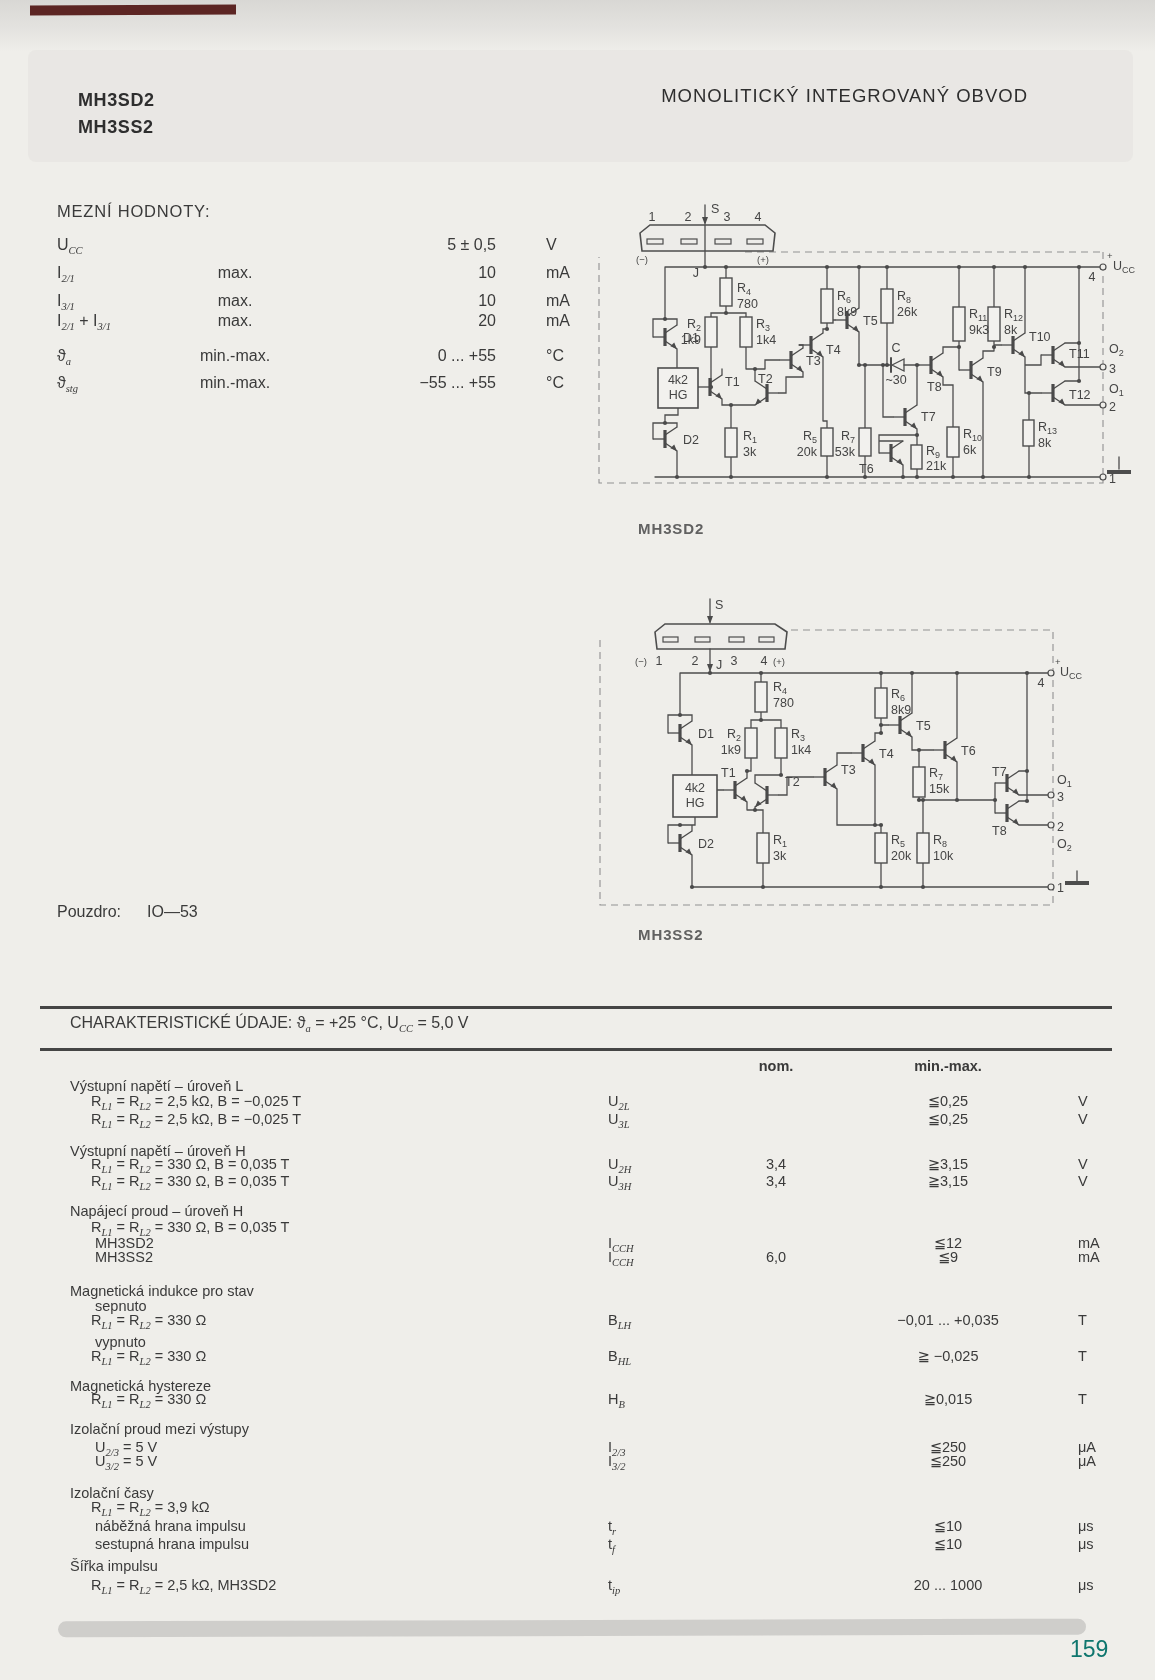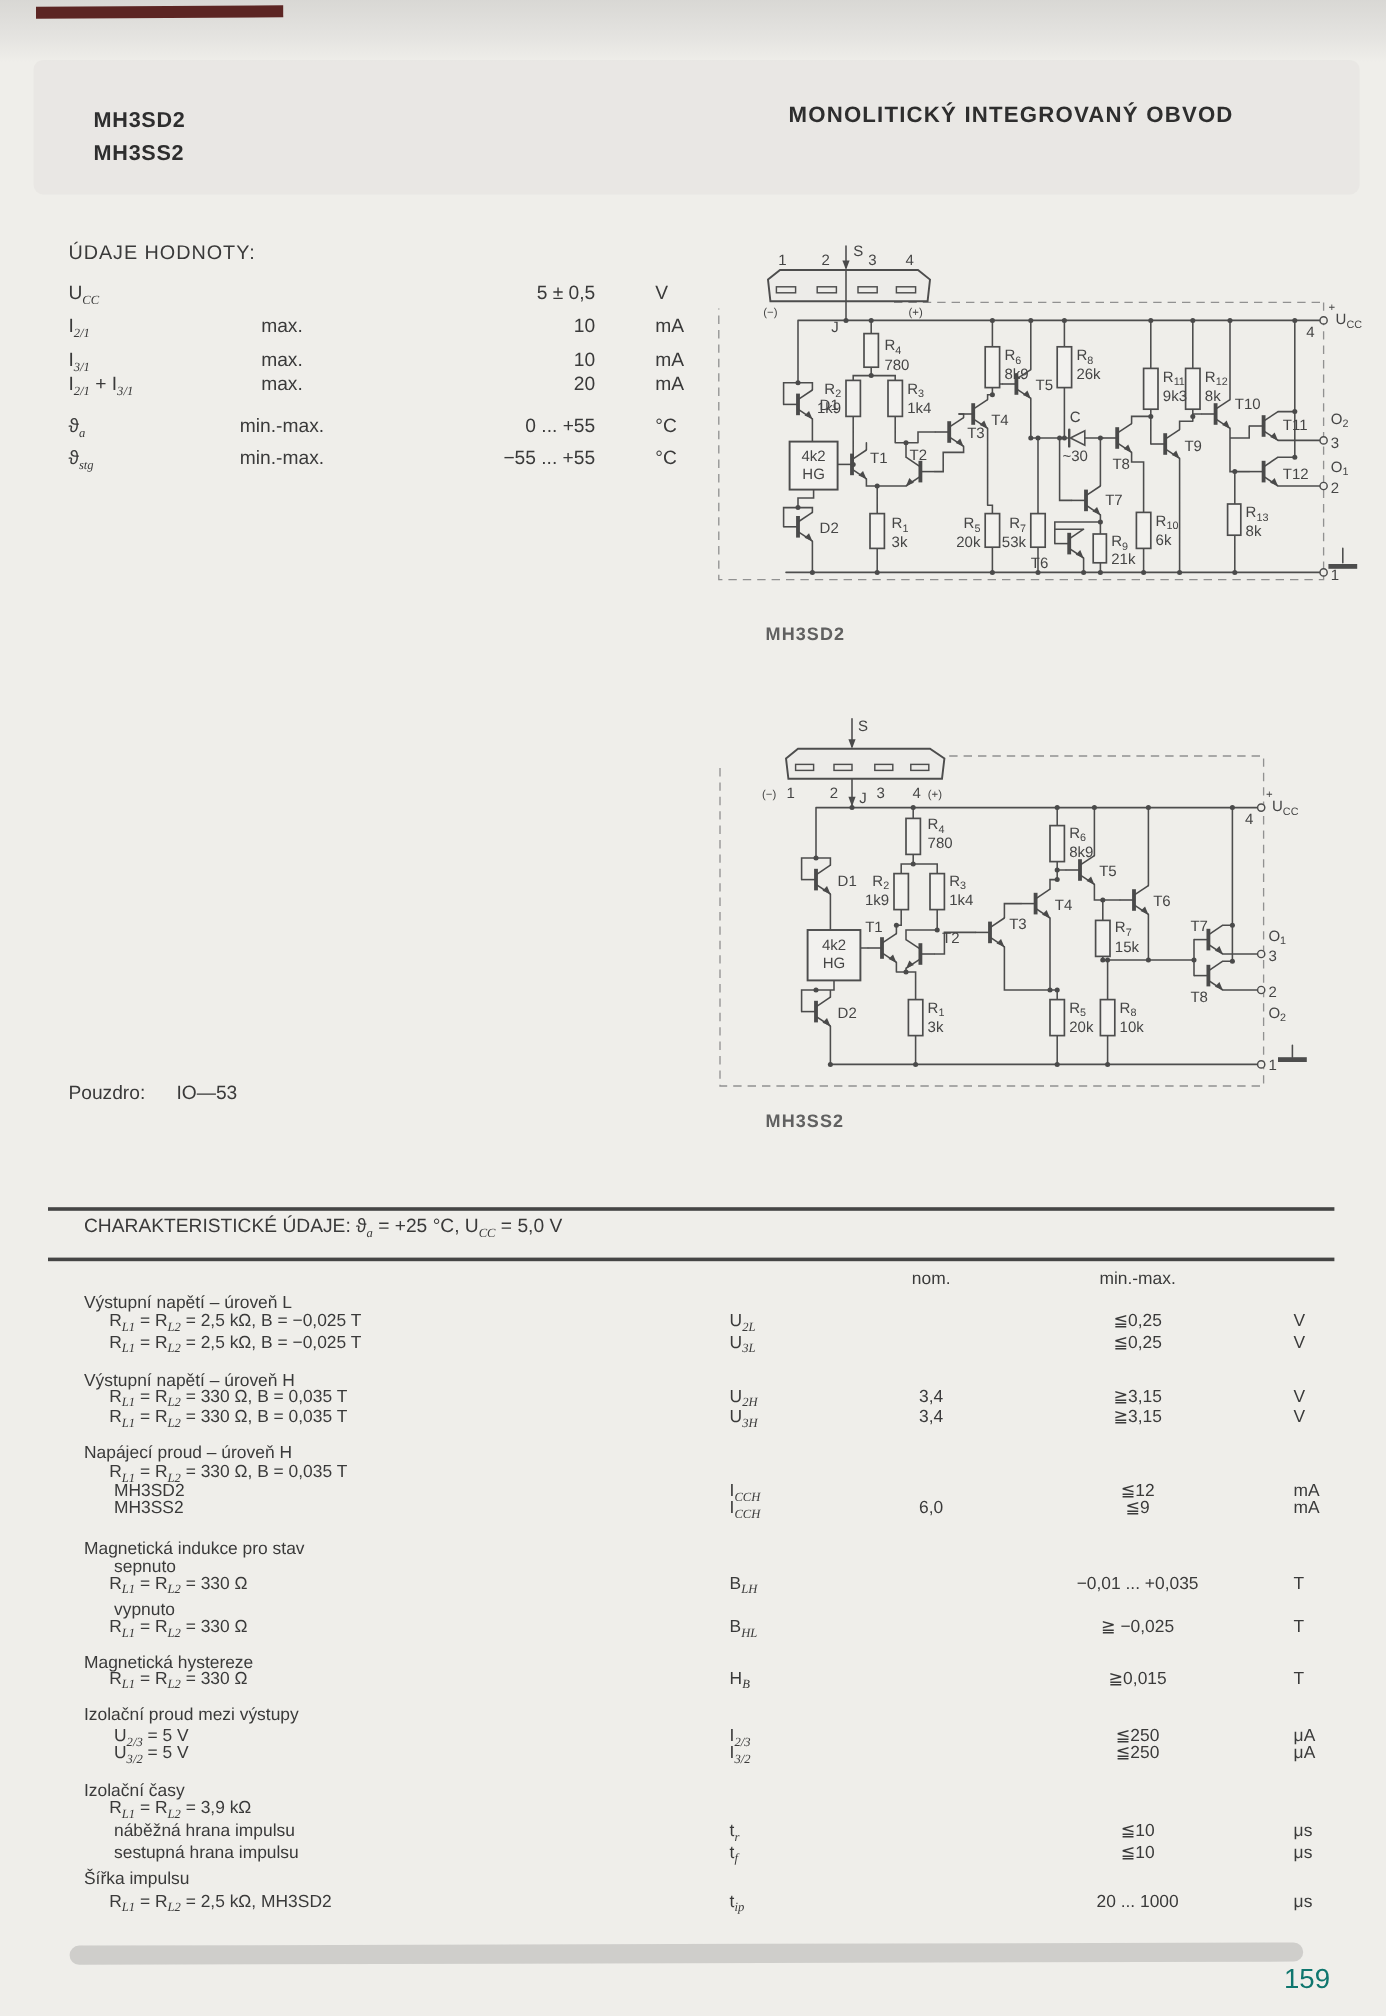--- a/index.html
+++ b/index.html
@@ -6,40 +6,40 @@
   body{position:relative;width:1155px;height:1680px;background:#efeeea;overflow:hidden;
        font-family:"Liberation Sans","DejaVu Sans",sans-serif;color:#3a3a3a}
   
   .band-top{position:absolute;left:0;top:0;width:1155px;height:52px;
     background:linear-gradient(180deg,#d3d2cf 0%,#e2e1de 60%,#efeeea 100%);opacity:.8}
   .band-head{position:absolute;left:28px;top:50px;width:1105px;height:112px;background:#e3e2df;opacity:.55;border-radius:8px}
   .bar-red{position:absolute;left:30px;top:5px;width:206px;height:10px;background:#5c2523;transform:rotate(-.3deg)}
   .band-foot{position:absolute;left:58px;top:1620px;width:1028px;height:16px;background:#c9c8c5;opacity:.85;border-radius:8px;transform:rotate(-.15deg)}
   
   .brand{position:absolute;left:78px;top:87px;font-size:18px;font-weight:700;letter-spacing:.6px;line-height:27px;color:#2e2e2e}
-  .title{position:absolute;right:127px;top:82px;text-align:right;font-size:18.5px;font-weight:700;letter-spacing:1px;line-height:27px;color:#2e2e2e}
+  .title{position:absolute;right:127px;top:82px;text-align:right;font-size:18.5px;font-weight:400;letter-spacing:1px;line-height:27px;color:#2e2e2e}
   
   .h-limits{position:absolute;left:57px;top:202px;font-size:16.5px;letter-spacing:.8px}
   .lrow{position:absolute;left:0;width:1155px;height:22px;font-size:16px}
   .l-sym{position:absolute;left:57px}
   .l-cond{position:absolute;left:160px;width:150px;text-align:center}
   .l-val{position:absolute;left:320px;width:176px;text-align:right}
   .l-unit{position:absolute;left:546px}
   sub{font-family:"Liberation Serif","DejaVu Serif",serif;font-style:italic;font-size:10.5px;letter-spacing:0}
   
   .hr{position:absolute;left:40px;width:1072px;height:3px;background:#454545}
   .crow{position:absolute;left:13px;width:1155px;height:19px;font-size:14.5px;white-space:nowrap}
   .lab{position:absolute;left:78px}
   .lab.g{left:57px}
   .lab.i2{left:82px}
   .sym{position:absolute;left:595px}
   .nom{position:absolute;left:700px;width:126px;text-align:center}
   .mm{position:absolute;left:845px;width:180px;text-align:center}
   .un{position:absolute;left:1065px}
-  .bold{font-weight:400}
+  .bold{font-weight:700}
   .caption{position:absolute;font-size:15px;font-weight:700;letter-spacing:.9px;color:#616161}
   .pouzdro{position:absolute;left:57px;top:903px;font-size:16px}
   .pouzdro .v{margin-left:26px}
   .pageno{position:absolute;left:1070px;top:1636px;font-size:23px;color:#0f766e}
   
   svg{position:absolute;overflow:visible}
   .wire{stroke:#4d4d4d;stroke-width:1.3;fill:none;stroke-linecap:round}
   .thick{stroke:#4d4d4d;stroke-width:4;fill:none}
   .bdr{stroke:#919191;stroke-width:1.1;fill:none;stroke-dasharray:7 5}
   .pkg{fill:#edece9;stroke:#4d4d4d;stroke-width:1.6}
@@ -68,21 +68,21 @@
 <div class="band-foot"></div>
 
 <div class="brand">
   <div>MH3SD2</div>
   <div>MH3SS2</div>
 </div>
 <div class="title">
   <div>MONOLITICKÝ INTEGROVANÝ OBVOD</div>
 </div>
 
-<div class="h-limits">ÚDAJE HODNOTY:</div>
+<div class="h-limits">MEZNÍ HODNOTY:</div>
 
 <div class="lrow" style="top:236px">
   <span class="l-sym"><span>U</span><sub>CC</sub></span>
   <span class="l-cond"></span>
   <span class="l-val">5 ± 0,5</span>
   <span class="l-unit">V</span>
 </div>
 <div class="lrow" style="top:264px">
   <span class="l-sym"><span>I</span><sub>2/1</sub></span>
   <span class="l-cond">max.</span>

